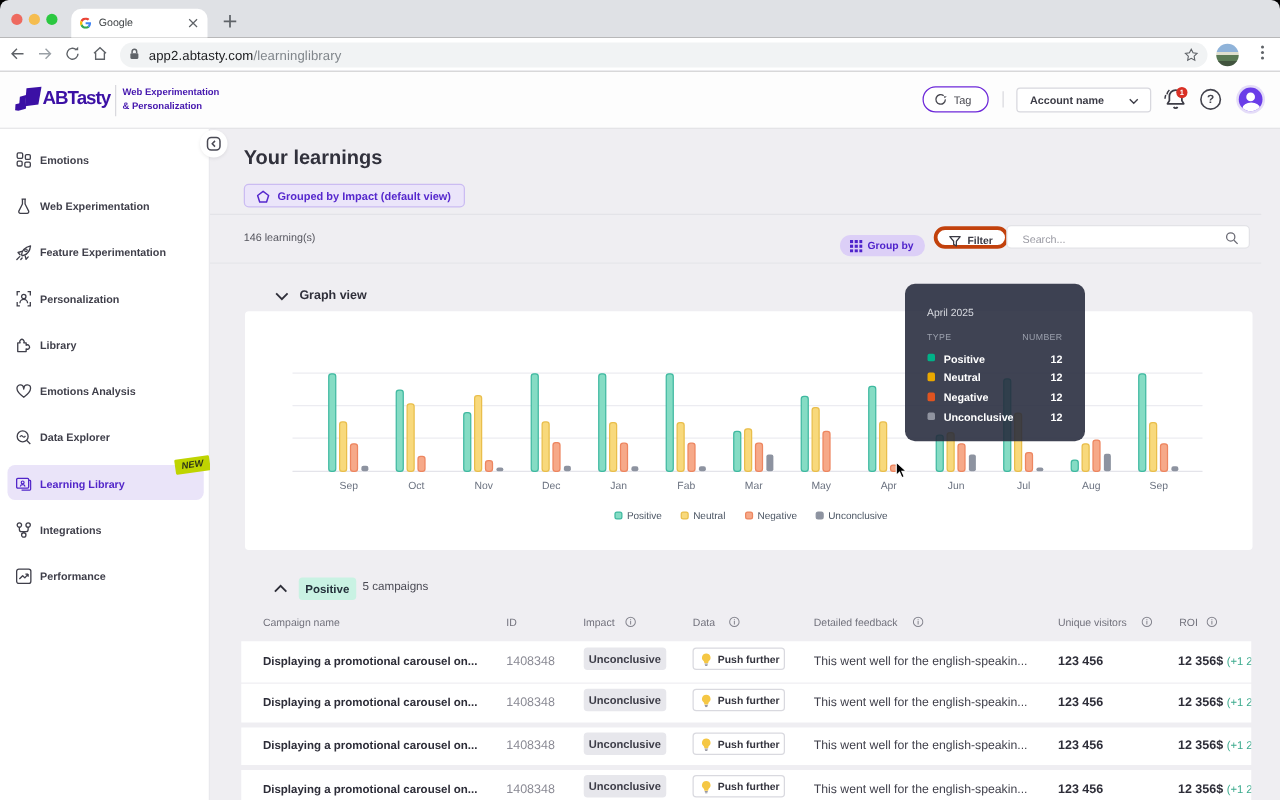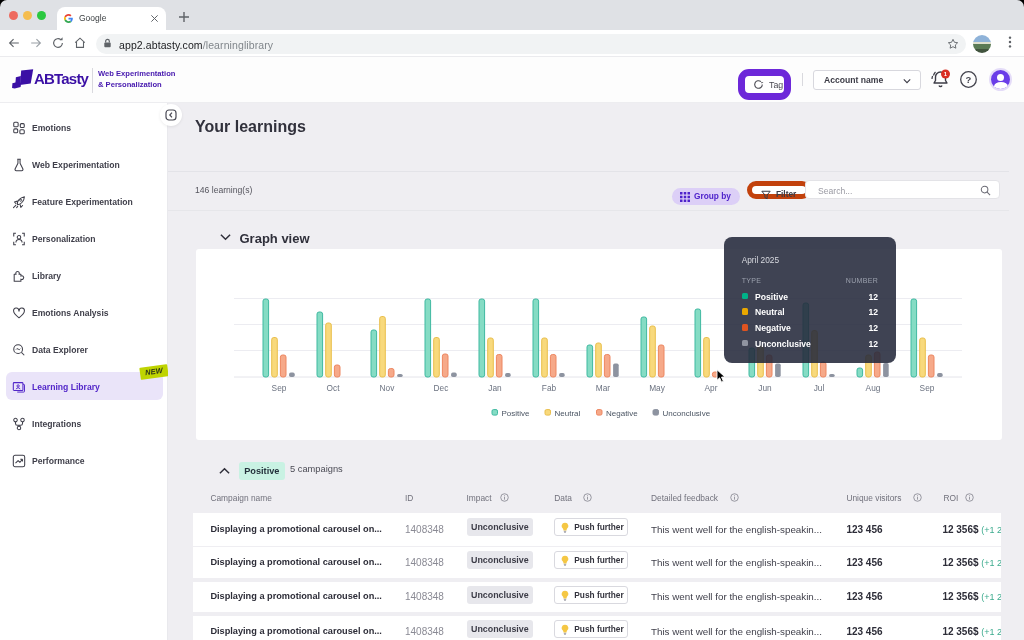--- a/index.html
+++ b/index.html
@@ -18,48 +18,48 @@
 #urlpill { position:absolute; left:96px; top:3.5px; width:870px; height:20px; background:#f1f3f4; border-radius:10px; }
 #urltext { position:absolute; left:23px; top:5px; font-size:10.5px; color:#202124; letter-spacing:0.1px; }
 #urltext .path { color:#80868b; }
 
 
 #appheader { left:0; top:57px; width:1024px; height:46px; background:#fdfdfd; border-bottom:1px solid #ededf0; }
 #logotext { position:absolute; left:34px; top:12.5px; font-size:15px; font-weight:bold; color:#3b10a5; letter-spacing:-0.8px; }
 #hdrdiv { position:absolute; left:92px; top:11px; width:1px; height:25px; background:#d9d9de; }
 #prodname { position:absolute; left:98px; top:11px; font-size:7.6px; font-weight:bold; color:#4517ae; line-height:11px; }
 .hbtn { position:absolute; display:flex; align-items:center; color:#4a4a52; }
-#tagbtn { left:738px; top:12px; width:53px; height:31px; border:7px solid #6d28d9; border-radius:11px; background:#fff;text-align:right; }
+#tagbtn { left:738px; top:12px; width:53px; height:21px; border:1px solid #6d28d9; border-radius:11px; background:#fff;text-align:right; }
 #hdrsep { left:802px; top:16px; width:1px; height:13px; background:#d9d9de; position:absolute; }
 #acctbox { left:813px; top:12.5px; width:108px; height:20px; border:1px solid #d8d8de; border-radius:3px; background:#fff; }
 
 
 #sidebar { left:0; top:103px; width:168px; height:537px; background:#fff; border-right:1px solid #e9e9ed; }
 .sbitem { position:absolute; left:0; width:167px; height:28px; display:flex; align-items:center; }
 .sbitem .ic { position:absolute; left:11.5px; width:14px; height:14px; }
 .sbitem .lbl { position:absolute; left:32px; font-size:8.6px; font-weight:bold; color:#3f3f4a; white-space:nowrap; }
 #sbactive { position:absolute; left:6px; top:372px; width:157px; height:28px; background:#eae4f9; border-radius:6px; }
 #newbadge { position:absolute; left:140px; top:366px; width:28px; height:12px; background:#bfd401; color:#2c3318; font-size:7.5px; font-weight:bold; font-style:italic; text-align:center; line-height:12px; transform:rotate(-8deg); border-radius:1px; }
 #collapse { position:absolute; z-index:20; left:160px; top:104px; width:22px; height:22px; background:#fff; border-radius:50%; box-shadow:0 1px 3px rgba(0,0,0,0.08); }
 
 
 #main { left:168px; top:103px; width:856px; height:537px; background:#efeef2; }
 #title { position:absolute; left:27px; top:15px; font-size:16px; font-weight:bold; color:#31313c; }
 #chip { position:absolute; left:27px; top:44px; height:19px; padding:0 10px 0 26px; background:#ebe5fa; border:1px solid #cbbcf2; border-radius:4px; font-size:8.8px; font-weight:bold; color:#5527cd; line-height:18px; }
 #divider1 { position:absolute; left:0px; top:68px; width:841px; height:1px; background:#e3e3e8; }
 #count { position:absolute; left:27px; top:81.5px; font-size:8.6px; color:#55555e; }
 #groupby { position:absolute; left:504px; top:85px; height:17px; padding:0 9px 0 22px; background:#dccff7; border-radius:9px; font-size:8.3px; font-weight:bold; color:#4e22cb; line-height:17px; }
-#filter { position:absolute; left:579px; top:78px; height:18px; padding:0 10px 0 24px; background:#fff; border:5px solid #c2410c; border-radius:10px; font-size:8.3px; font-weight:bold; color:#3a3a44; line-height:17px; }
+#filter { position:absolute; left:579px; top:78px; height:18px; padding:0 10px 0 24px; background:#fff; border:3px solid #c2410c; border-radius:10px; font-size:8.3px; font-weight:bold; color:#3a3a44; line-height:17px; }
 #search { position:absolute; left:637px; top:77px; width:195px; height:19px; background:#fff; border:1px solid #e3e3e7; border-radius:4px; }
 #search span { position:absolute; left:12px; top:5px; font-size:8.6px; color:#9a9aa3; }
 
-#graphhead { position:absolute; left:71.5px; top:128px; font-size:13px; font-weight:bold; color:#2f2f3a; }
+#graphhead { position:absolute; left:71.5px; top:128px; font-size:10px; font-weight:bold; color:#2f2f3a; }
 #card { position:absolute; left:28px; top:146px; width:806px; height:191px; background:#fff; border-radius:3px; }
 
-#tooltip { position:absolute; left:556px; top:134px; width:172px; height:126px; background:rgba(36,41,59,0.88); border-radius:8px; color:#fff; }
+#tooltip { position:absolute; left:556px; top:124px; width:144px; height:126px; background:rgba(36,41,59,0.88); border-radius:8px; color:#fff; }
 #poschip { position:absolute; left:70.7px; top:358.7px; height:18px; padding:0 5.5px; background:#c9f2e3; border-radius:3px; font-size:9.2px; font-weight:bold; color:#24313b; line-height:18px; }
 </style>
 </head>
 <body>
 
 <div class="abs" id="tabstrip">
   <div class="tl" style="left:8.9px;background:#ee6a5f;"></div>
   <div class="tl" style="left:23px;background:#f5bd4f;"></div>
   <div class="tl" style="left:37.3px;background:#2bc840;"></div>
   <div id="tab">
@@ -235,20 +235,25 @@
 <div id="newbadge">NEW</div>
 <div id="collapse">
   <svg style="position:absolute;left:4px;top:4px;" width="14" height="14" viewBox="0 0 14 14">
       <rect x="2" y="2" width="10" height="10" rx="3" stroke="#4a4a55" stroke-width="1.2" fill="none"></rect>
       <path d="M8 4.7 L5.8 7 L8 9.3" stroke="#4a4a55" stroke-width="1.2" fill="none"></path>
     </svg>
 </div>
 
 <div class="abs" id="main">
   <div id="title">Your learnings</div>
+  <div id="chip">Grouped by Impact (default view)
+    <svg style="position:absolute;left:9px;top:4px;" width="11" height="11" viewBox="0 0 12 12">
+        <path d="M6 1.2 L10.8 4.8 L9 10.5 H3 L1.2 4.8 Z" stroke="#5527cd" stroke-width="1.3" fill="none" stroke-linejoin="round"></path>
+      </svg>
+  </div>
   <div id="divider1"></div>
   <div style="position:absolute;left:0px;top:107px;width:841px;height:1px;background:#e6e6ea;"></div>
   <div id="count">146 learning(s)</div>
   <div id="groupby">Group by
     <svg style="position:absolute;left:8px;top:4px;" width="10" height="10" viewBox="0 0 12 12">
         <g fill="#4e22cb">
           <rect x="0" y="0" width="3" height="3"></rect>
           <rect x="4.5" y="0" width="3" height="3"></rect>
           <rect x="9" y="0" width="3" height="3"></rect>
           <rect x="0" y="4.5" width="3" height="3"></rect>

